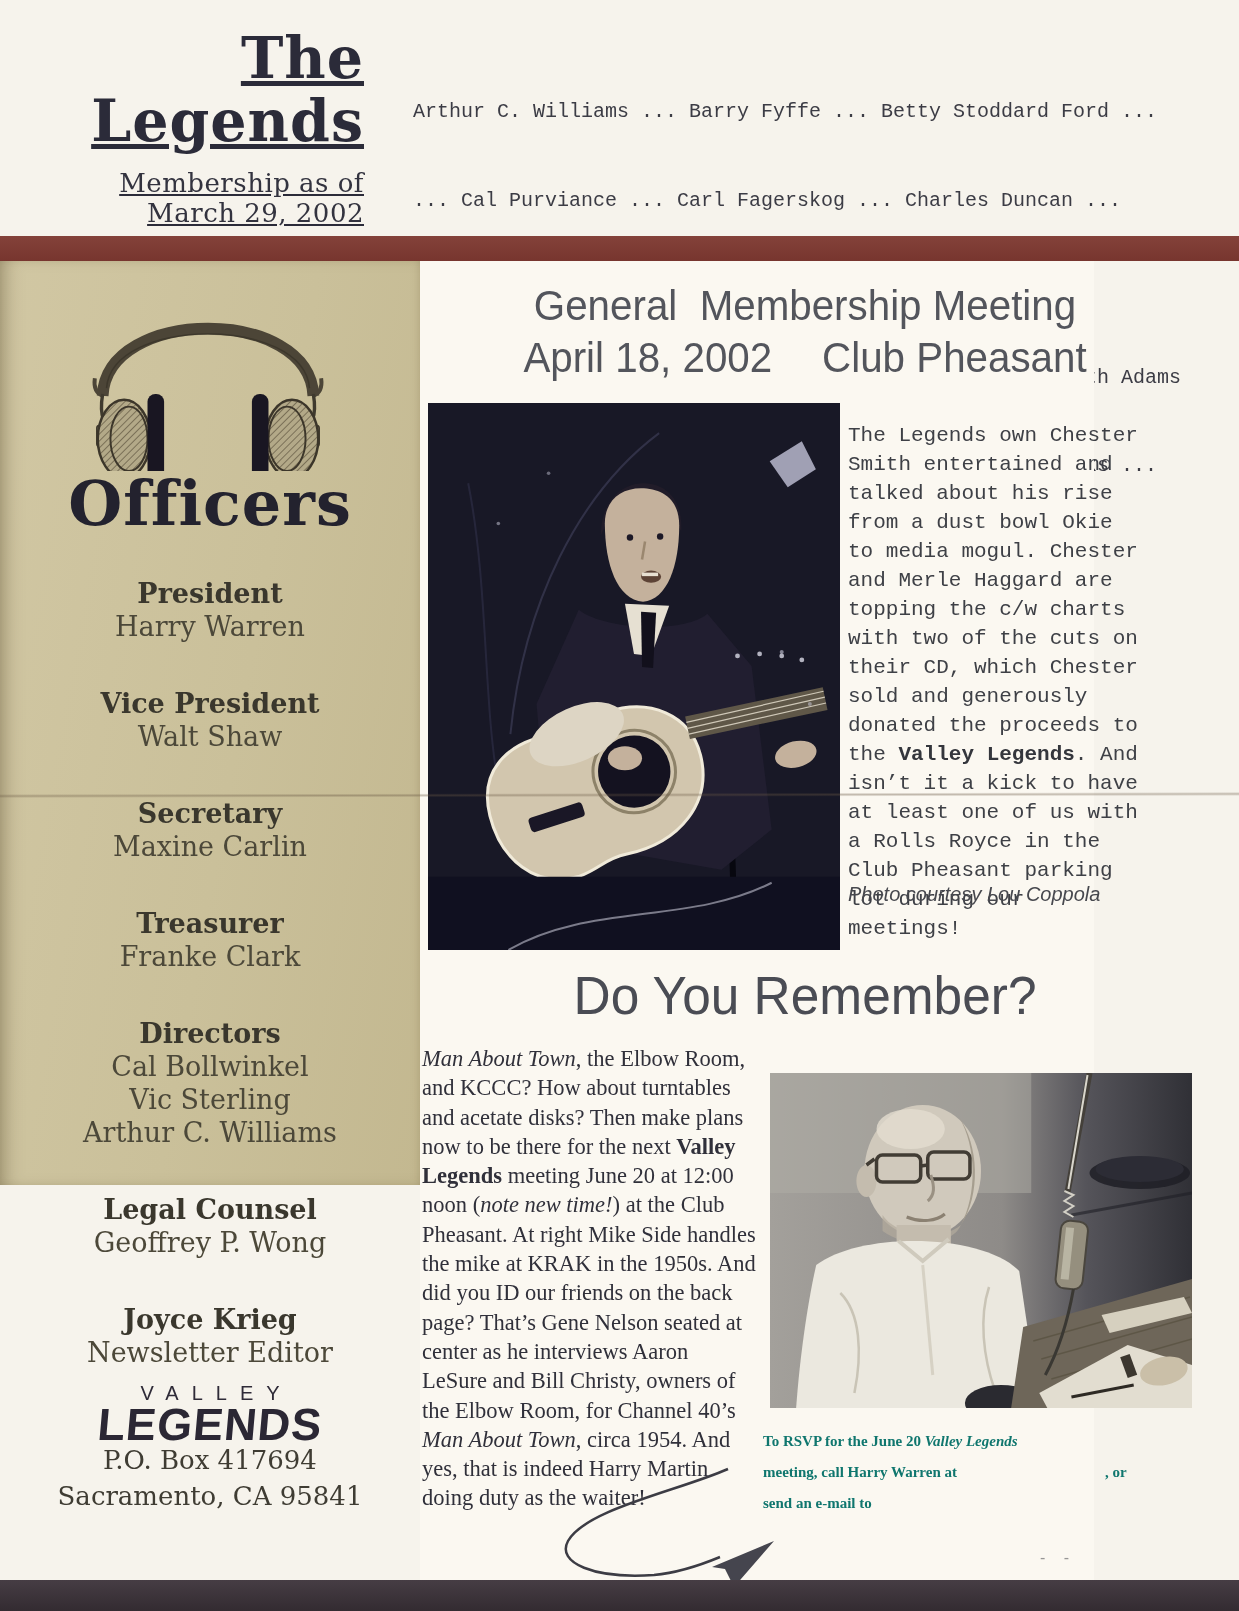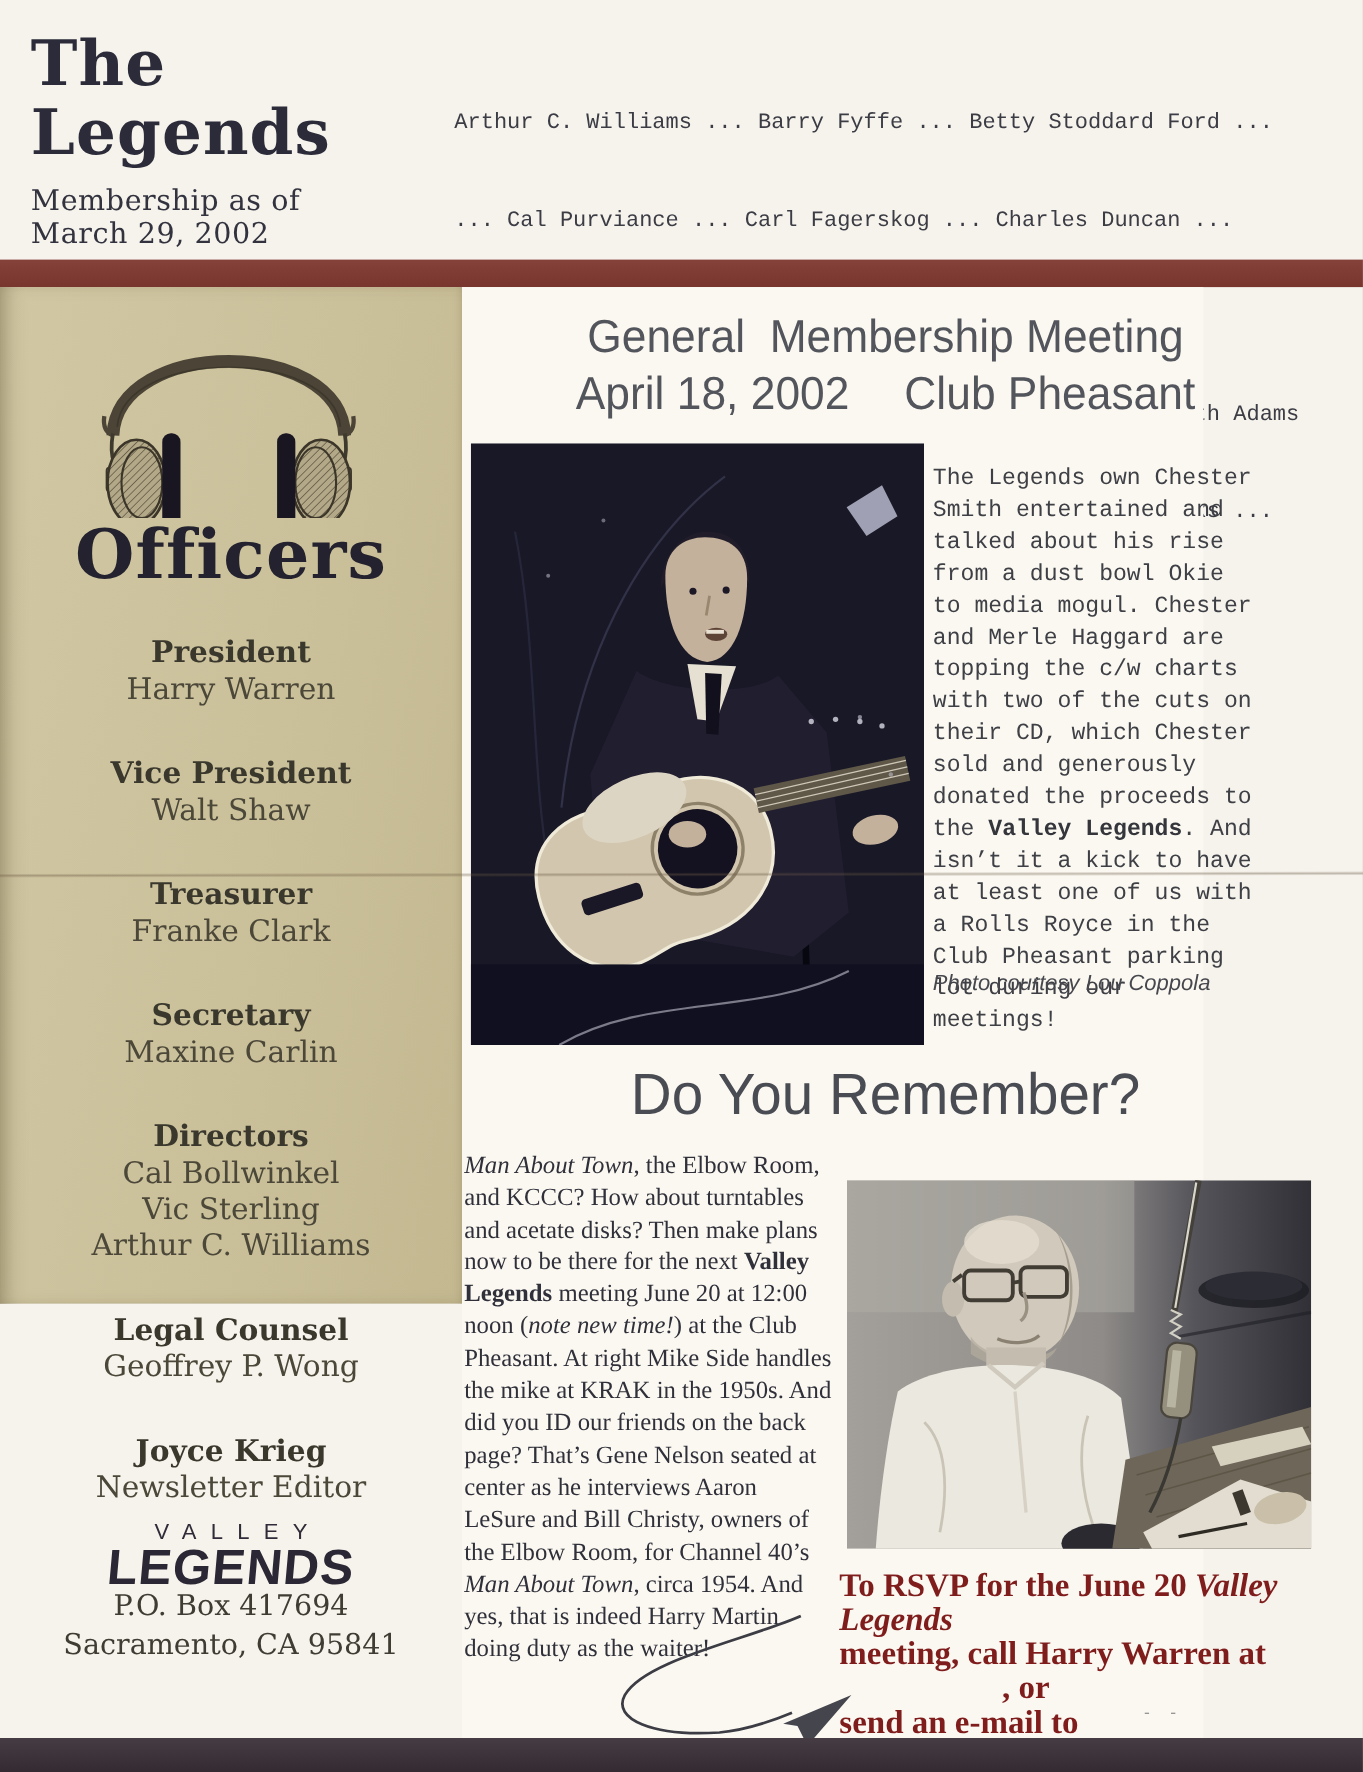--- a/index.html
+++ b/index.html
@@ -2,22 +2,22 @@
 <html><head>
 <meta charset="utf-8">
 <style>
   html,body{margin:0;padding:0;background:#888;}
   .page{position:relative;width:1239px;height:1611px;margin:0 auto;background:#f6f3ec;overflow:hidden;
         font-family:"Liberation Serif",serif;color:#2f2f3a;}
   .abs{position:absolute;}
   .pre{white-space:pre-wrap;}
 
   
-  .masthead{left:28px;top:26px;width:336px;text-align:left;
-            font-family:"DejaVu Serif",serif;color:#2b2b39;}
+  .masthead{left:28px;top:26px;width:336px;text-align:right;
+            font-family:"DejaVu Serif",serif;color:#2b2b39;text-decoration:underline;}
   .masthead .t1,.masthead .t2{font-size:57px;line-height:63px;font-weight:600;letter-spacing:1px;}
   .masthead .sub{margin-top:16px;font-size:26px;color:#33333f;letter-spacing:.5px;}
   .members{left:413px;top:38px;width:812px;font-family:"Liberation Mono",monospace;
            font-size:20px;line-height:29.5px;color:#3c3c45;}
 
   .maroon-bar{left:0;top:236px;width:1239px;height:25px;
               background:linear-gradient(to bottom,#84423a,#77352e);}
 
   
   .sidebar{left:0;top:261px;width:420px;height:924px;
@@ -50,21 +50,21 @@
              font-family:Liberation Mono, monospace;font-size:21px;line-height:29px;color:#3e4046;}
   .art-right b{color:#34363c;}
   .credit{left:428px;top:622px;width:310px;font-family:"Liberation Sans",sans-serif;
           font-style:italic;font-size:20px;color:#47484e;}
   .h2{left:15px;top:704px;width:740px;text-align:center;
       font-family:"Liberation Sans",sans-serif;font-size:53px;color:#4a4c54;transform:scaleX(.97);}
   .art-left{left:2px;top:783px;width:334px;
             font-family:"Liberation Serif",serif;font-size:22.5px;line-height:29.3px;color:#30303a;}
   .photo2{left:350px;top:812px;width:422px;height:335px;}
   .rsvp{left:343px;top:1165px;width:446px;
-        font-family:"Liberation Serif",serif;font-weight:bold;font-size:30px;line-height:31px;color:#7f1d1d;}
+        font-family:"Liberation Serif",serif;font-weight:bold;font-size:15px;line-height:31px;color:#0f766e;}
   .redact{display:inline-block;width:148px;}
   .dashes{left:620px;top:1288px;font-family:"Liberation Sans",sans-serif;font-size:16px;
           letter-spacing:7px;color:rgba(70,70,75,.55);}
   .arrow{left:108px;top:1196px;width:260px;height:135px;}
 
   .bottom-bar{left:0;top:1580px;width:1239px;height:31px;
               background:linear-gradient(to bottom,#463d44,#332b31);}
   .crease{left:0;top:793px;width:1239px;height:4px;z-index:50;pointer-events:none;
           background:linear-gradient(to bottom,rgba(120,100,80,0),rgba(105,88,68,.4),rgba(120,100,80,0));
           transform:rotate(-.1deg);}
@@ -125,26 +125,26 @@
     <div class="abs officer-list">
       <div class="officer-entry">
         <div class="officer-role">President</div>
         <div class="officer-name">Harry Warren</div>
       </div>
       <div class="officer-entry">
         <div class="officer-role">Vice President</div>
         <div class="officer-name">Walt Shaw</div>
       </div>
       <div class="officer-entry">
+        <div class="officer-role">Secretary</div>
+        <div class="officer-name">Maxine Carlin</div>
+      </div>
+      <div class="officer-entry">
         <div class="officer-role">Treasurer</div>
         <div class="officer-name">Franke Clark</div>
-      </div>
-      <div class="officer-entry">
-        <div class="officer-role">Secretary</div>
-        <div class="officer-name">Maxine Carlin</div>
       </div>
       <div class="officer-entry">
         <div class="officer-role">Directors</div>
         <div class="officer-name">Cal Bollwinkel</div>
         <div class="officer-name">Vic Sterling</div>
         <div class="officer-name">Arthur C. Williams</div>
       </div>
       <div class="officer-entry">
         <div class="officer-role">Legal Counsel</div>
         <div class="officer-name">Geoffrey P. Wong</div>

